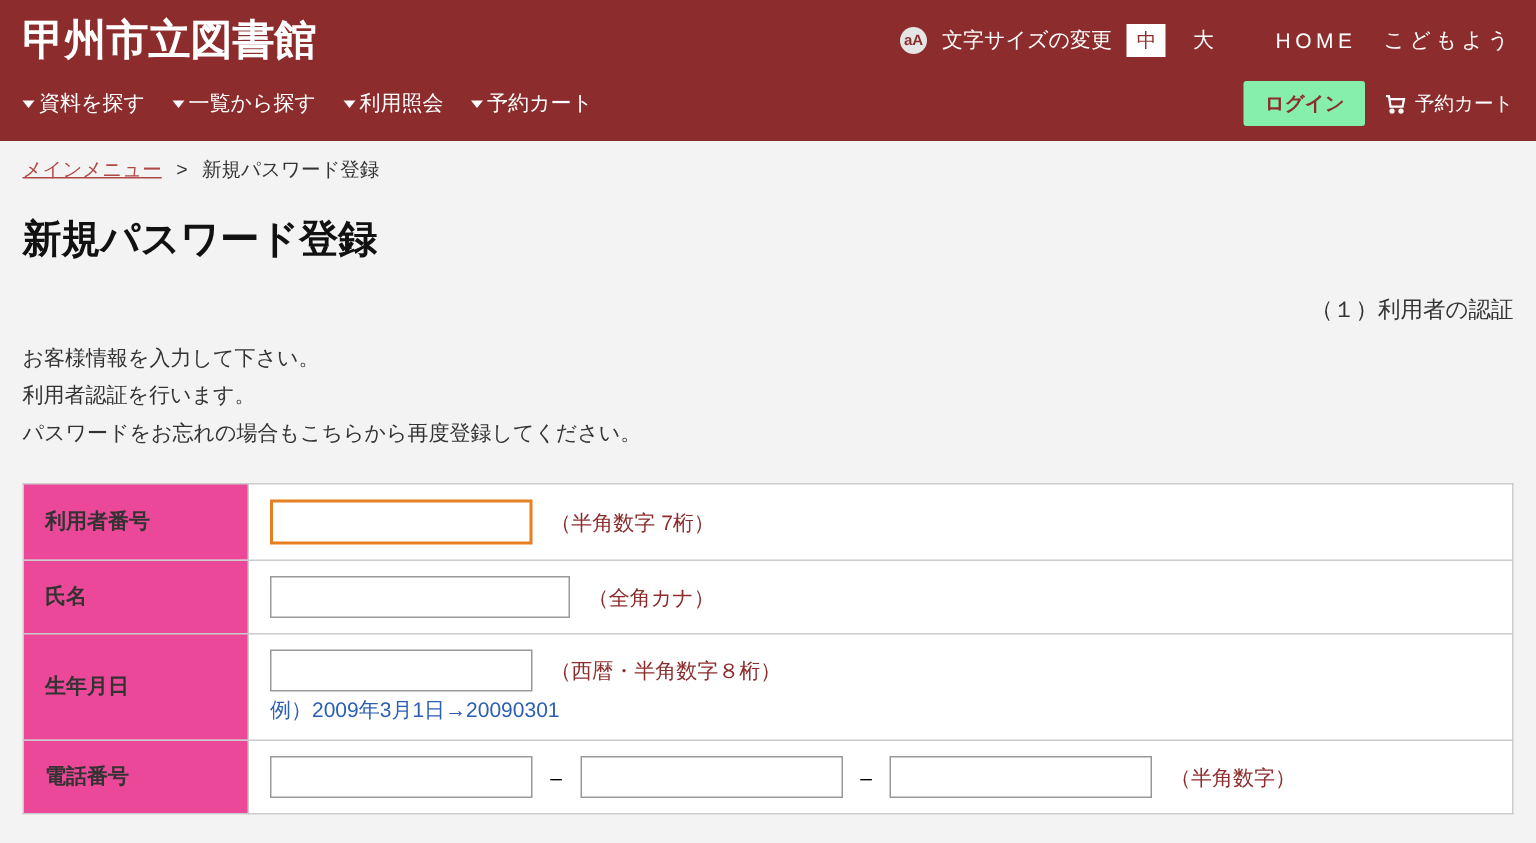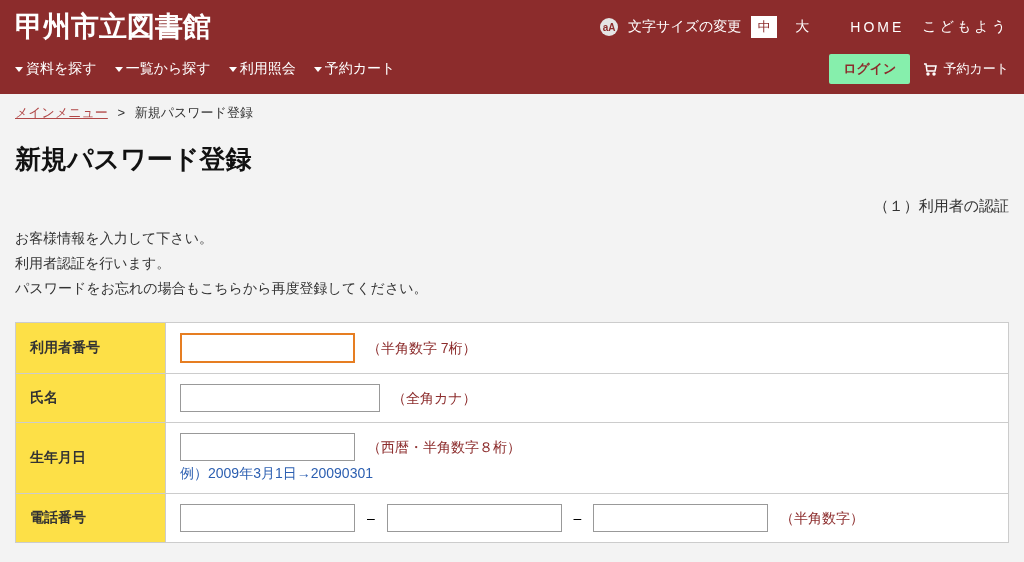--- a/index.html
+++ b/index.html
@@ -29,21 +29,21 @@
     .breadcrumb a { color: #b14848; text-decoration: underline; cursor: pointer; }
     .breadcrumb-sep { margin: 0 6px; color: #333; }
     .breadcrumb-current { color: #333; }
     
     .content { padding: 10px 15px 30px 15px; }
     .page-title { font-size: 26px; font-weight: bold; margin-bottom: 20px; color: #111; }
     .step-title { font-size: 15px; margin-bottom: 10px; color: #333; text-align: right; }
     .description { font-size: 14px; line-height: 1.8; margin-bottom: 20px; color: #333; }
     
     .form-table { width: 100%; border-collapse: collapse; border: 1px solid #ccc; background: #fff; margin-bottom: 25px; }
-    .form-table th { background: #fde047; text-align: left; padding: 12px 14px; border: 1px solid #ccc; width: 150px; font-weight: bold; font-size: 14px; vertical-align: middle; color: #333; }
+    .form-table th { background: #ec4899; text-align: left; padding: 12px 14px; border: 1px solid #ccc; width: 150px; font-weight: bold; font-size: 14px; vertical-align: middle; color: #333; }
     .form-table td { padding: 10px 14px; border: 1px solid #ccc; font-size: 14px; vertical-align: middle; }
     .form-table input[type="text"] { padding: 5px 8px; border: 1px solid #999; font-size: 14px; }
     .input-user { width: 175px; border: 2px solid #e67e22 !important; outline: none; }
     .input-name { width: 200px; }
     .input-birth { width: 175px; }
     .input-tel { width: 175px; }
     .hint { color: #8c2c2c; margin-left: 8px; }
     .example { color: #2c5fb1; margin-top: 4px; font-size: 14px; }
     .dash { margin: 0 8px; }
     

